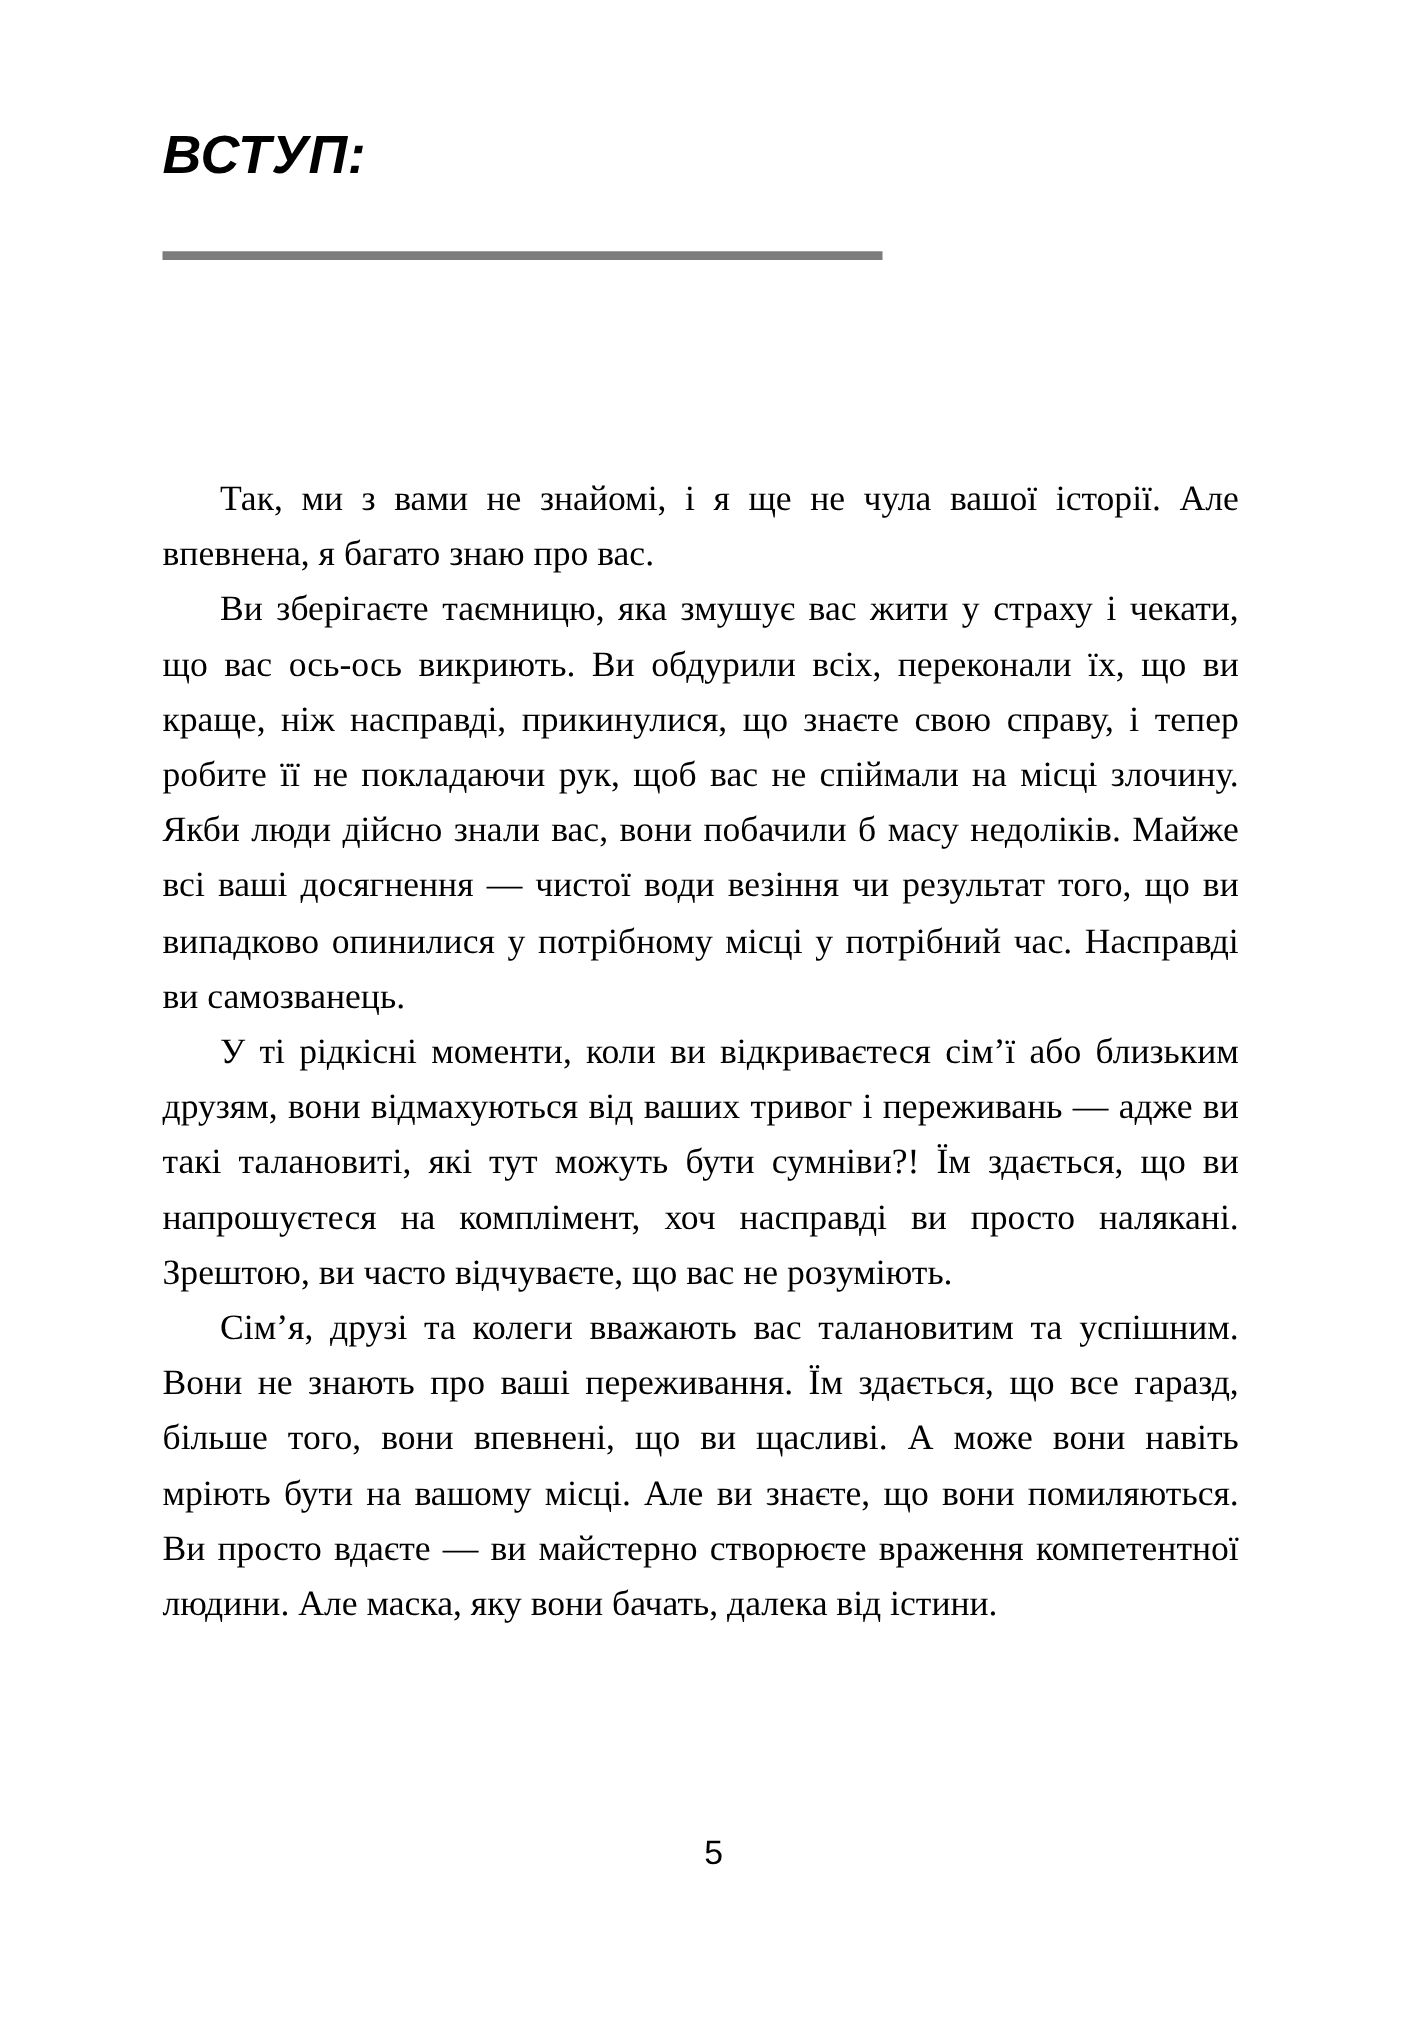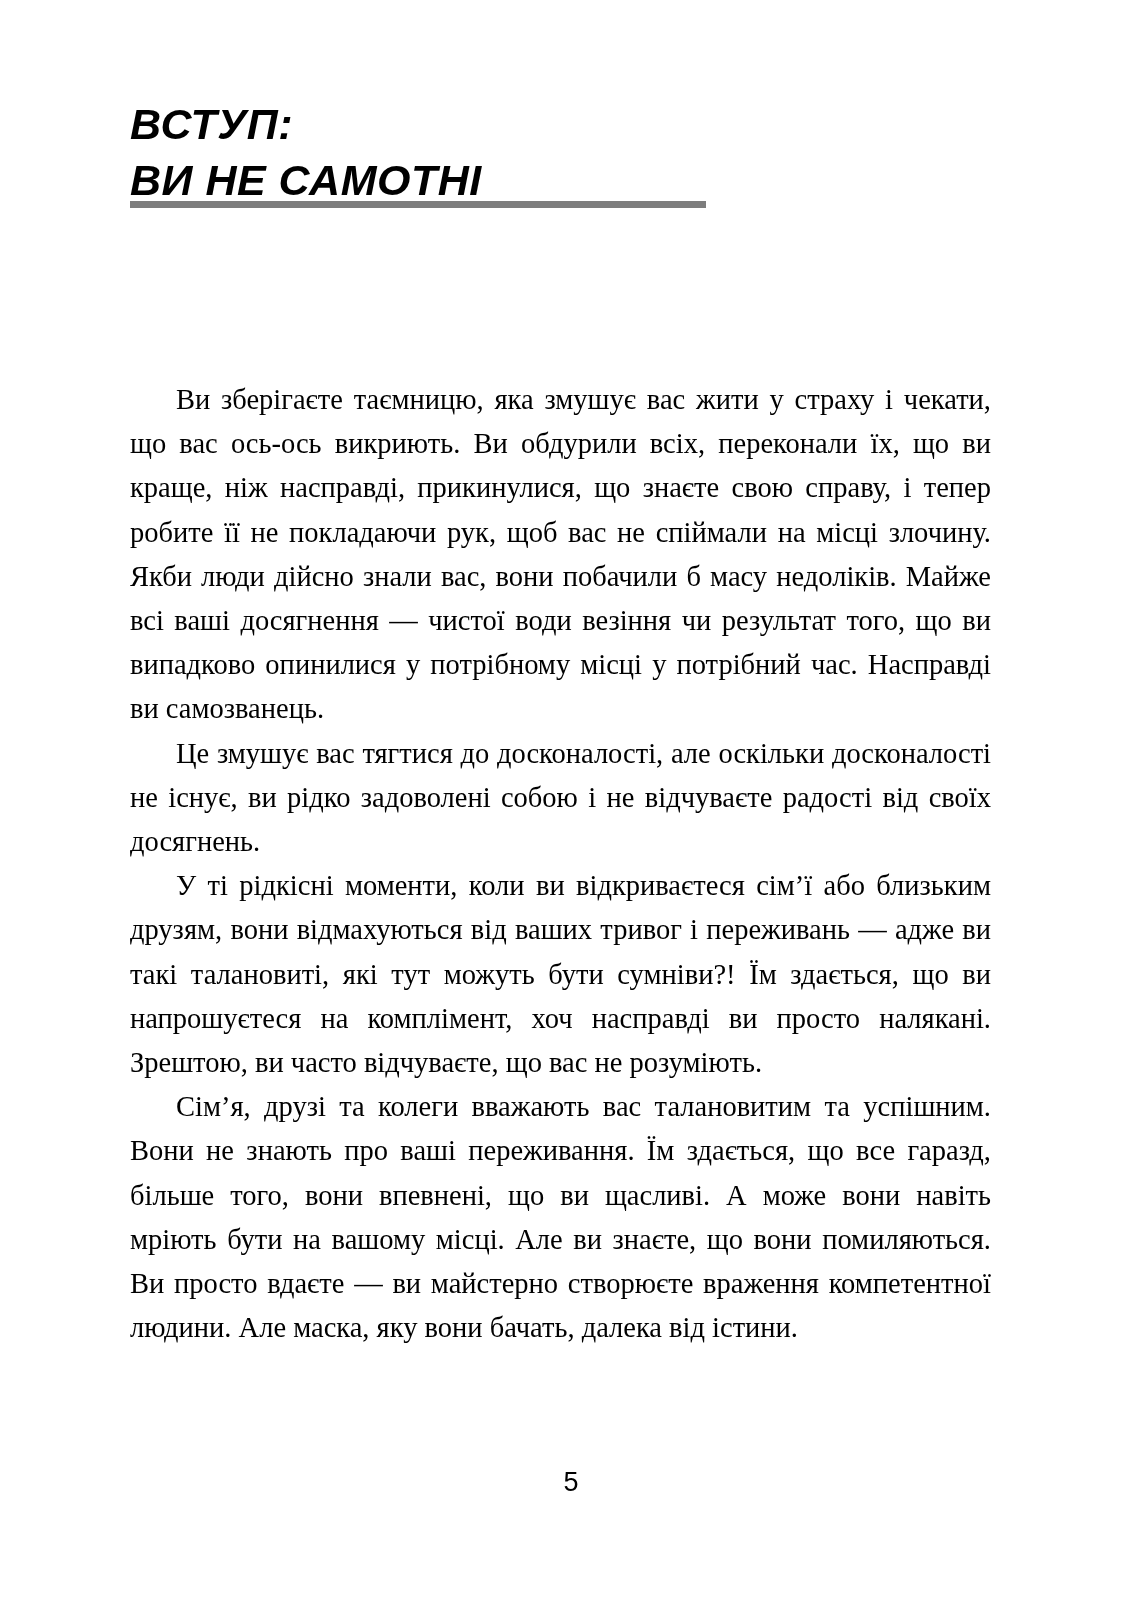--- a/index.html
+++ b/index.html
@@ -78,27 +78,26 @@
     color: #000000;
   }
 </style>
 </head>
 <body>
 
 <div class="page">
 
   <div class="heading">
     <div class="heading-line">ВСТУП:</div>
-    <div class="heading-line">ВИ НЕ САМОТНІ</div>
   </div>
 
   <div class="heading-rule" style="background: rgb(125, 125, 125);"></div>
 
   <div class="body-text">
+    <p>Так, ми з вами не знайомі, і я ще не чула вашої історії. Але впевнена, я багато знаю про вас.</p>
     <p>Ви зберігаєте таємницю, яка змушує вас жити у страху і чекати, що вас ось-ось викриють. Ви обдурили всіх, переконали їх, що ви краще, ніж насправді, прикинулися, що знаєте свою справу, і тепер робите її не покладаючи рук, щоб вас не спіймали на місці злочину. Якби люди дійсно знали вас, вони побачили б масу недоліків. Майже всі ваші досягнення — чистої води везіння чи результат того, що ви випадково опинилися у потрібному місці у потрібний час. Насправді ви самозванець.</p>
-    <p>Це змушує вас тягтися до досконалості, але оскільки досконалості не існує, ви рідко задоволені собою і не відчуваєте радості від своїх досягнень.</p>
     <p>У ті рідкісні моменти, коли ви відкриваєтеся сім’ї або близьким друзям, вони відмахуються від ваших тривог і переживань — адже ви такі талановиті, які тут можуть бути сумніви?! Їм здається, що ви напрошуєтеся на комплімент, хоч насправді ви просто налякані. Зрештою, ви часто відчуваєте, що вас не розуміють.</p>
     <p>Сім’я, друзі та колеги вважають вас талановитим та успішним. Вони не знають про ваші переживання. Їм здається, що все гаразд, більше того, вони впевнені, що ви щасливі. А може вони навіть мріють бути на вашому місці. Але ви знаєте, що вони помиляються. Ви просто вдаєте — ви майстерно створюєте враження компетентної людини. Але маска, яку вони бачать, далека від істини.</p>
   </div>
 
   <div class="page-number">5</div>
 
 </div>
 
 </body></html>

